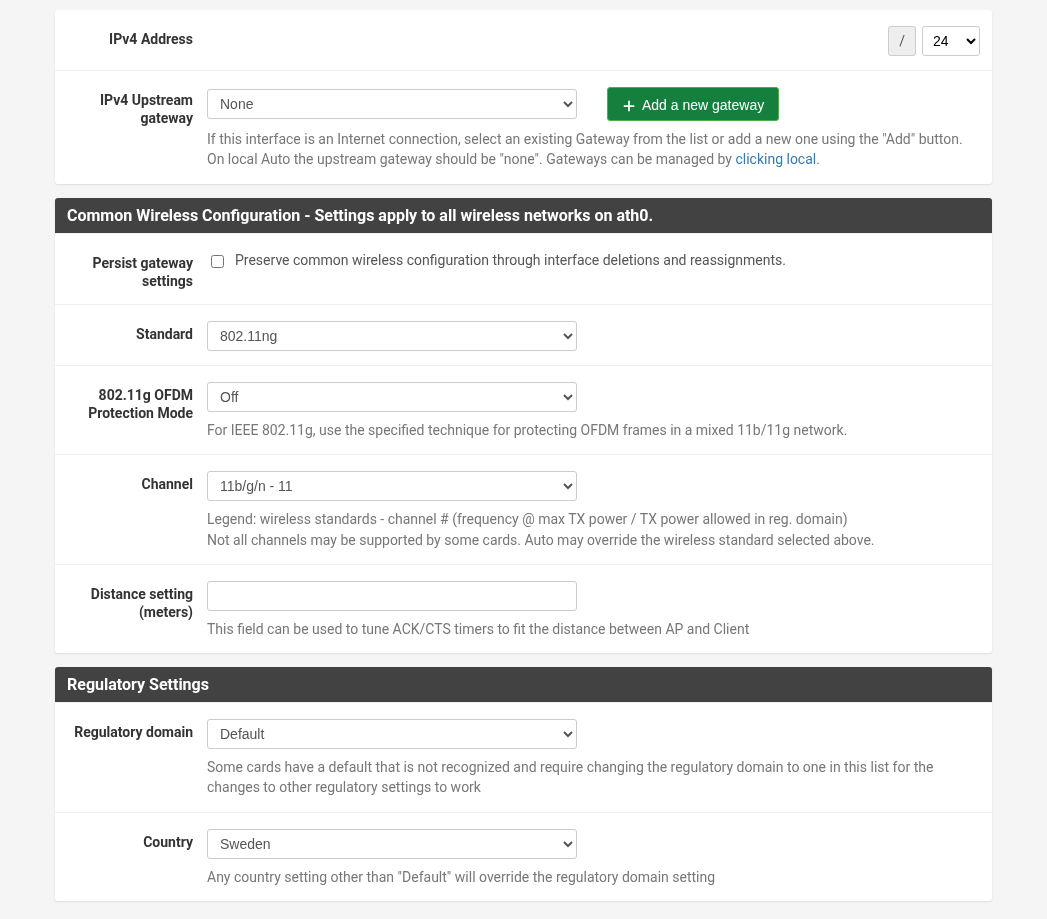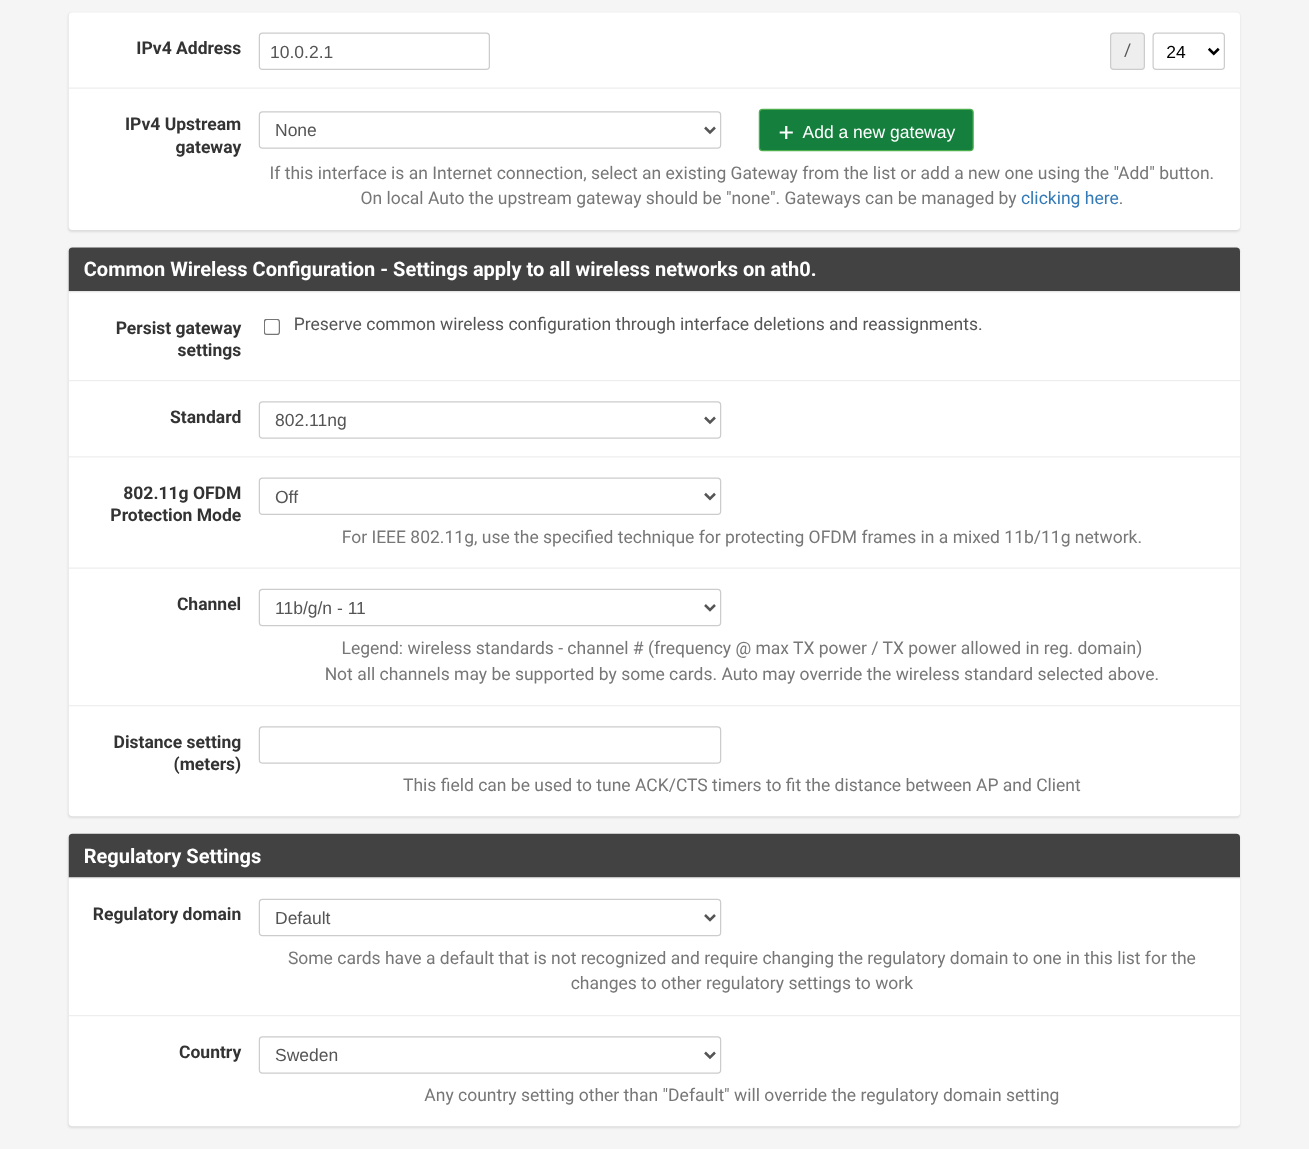--- a/index.html
+++ b/index.html
@@ -45,21 +45,20 @@
     padding-top: 4px;
   }
   .ctl {
     flex: 1;
     min-width: 0;
   }
   .help {
     color: #777;
     margin-top: 8px;
     line-height: 1.45;
-    text-align: center;
   }
   .help a { color: #337ab7; text-decoration: none; }
   .sel, .txt {
     width: 370px;
     max-width: 100%;
     padding: 5px 8px;
     border: 1px solid #ccc;
     border-radius: 3px;
     font-size: 14px;
     background: #fff;
@@ -121,21 +120,20 @@
   .clearfix::after { content:""; display:block; clear:both; }
 </style>
 </head>
 <body>
 
 <div class="panel">
 
   <div class="form-row">
     <div class="lbl">IPv4 Address</div>
     <div class="ctl clearfix">
-      <input type="text" class="txt txt-narrow" value="10.0.2.1" style="">
       <span class="ipv4-right">
         <span class="slash-box">/</span>
         <select class="sel-small">
           <option>24</option>
         </select>
       </span>
     </div>
   </div>
 
   <div class="form-row">
@@ -149,21 +147,21 @@
           <span class="plus-ic">
             <svg viewBox="0 0 16 16">
                 <path d="M7 2h2v5h5v2H9v5H7V9H2V7h5z"></path>
               </svg>
           </span>
           <span>Add a new gateway</span>
         </button>
       </div>
       <div class="help">
         <span>If this interface is an Internet connection, select an existing Gateway from the list or add a new one using the "Add" button.</span><br>
-        <span>On local Auto the upstream gateway should be "none". Gateways can be managed by </span><a href="#"><span>clicking here</span></a>.
+        <span>On local Auto the upstream gateway should be "none". Gateways can be managed by </span><a href="#"><span>clicking local</span></a>.
       </div>
     </div>
   </div>
 </div>
 
 <div class="panel">
   <div class="panel-header">Common Wireless Configuration - Settings apply to all wireless networks on ath0.</div>
 
   <div class="form-row">
     <div class="lbl">Persist gateway settings</div>

